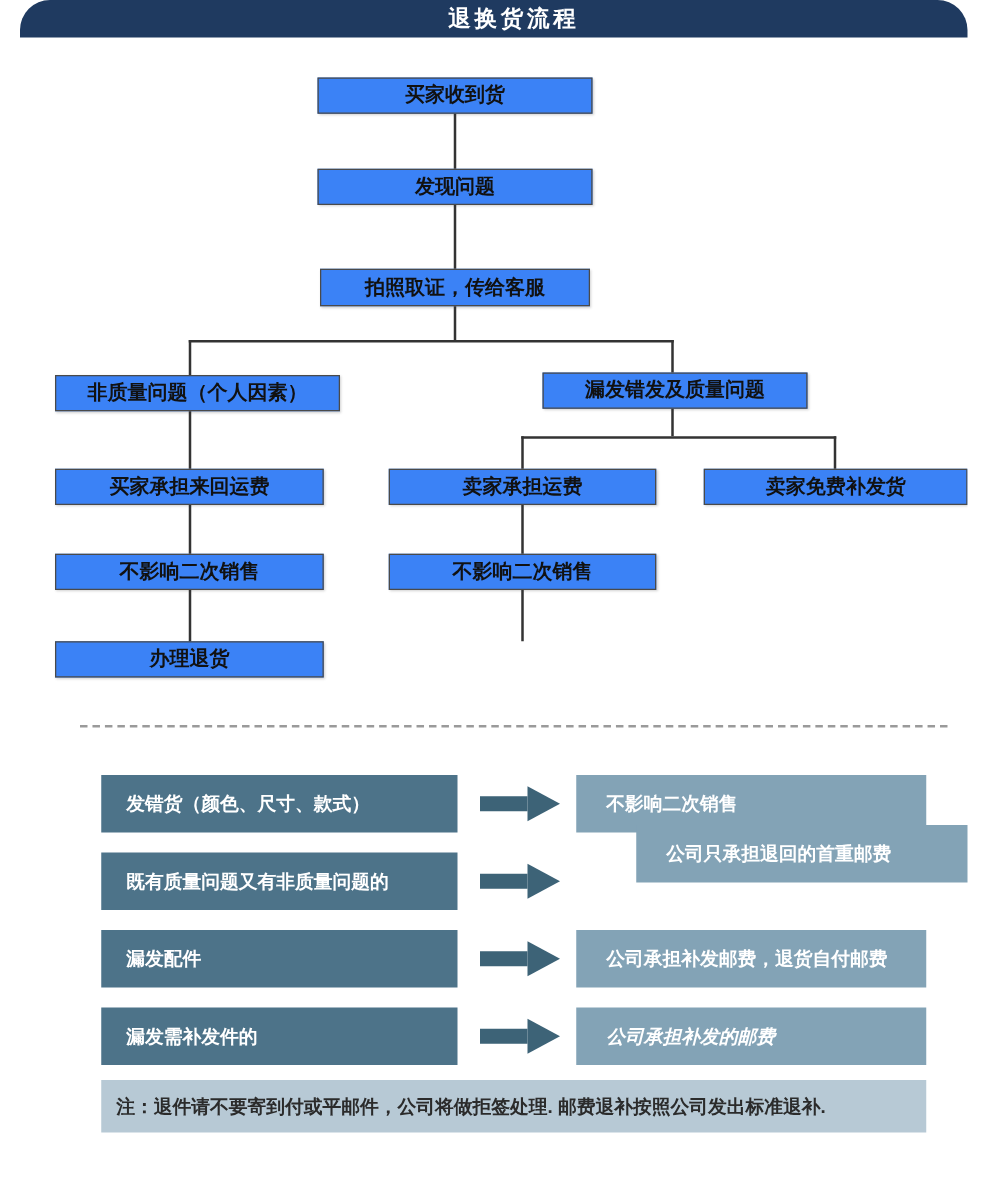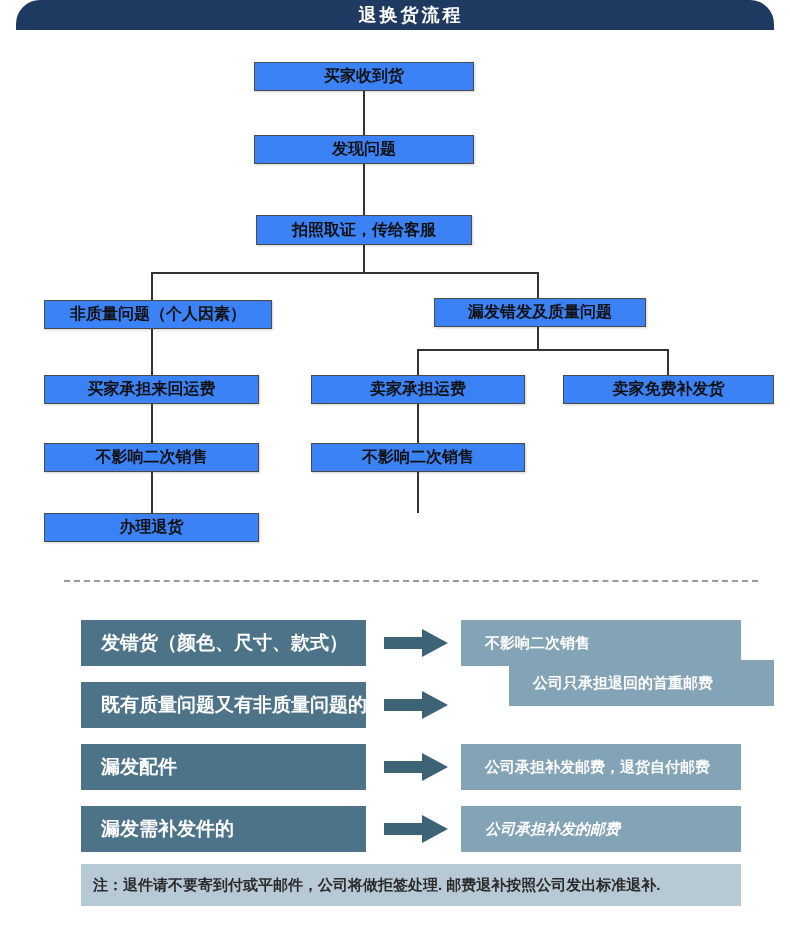--- a/index.html
+++ b/index.html
@@ -27,21 +27,21 @@
 
   .divider {
     position:absolute; left:48px; top:580px; width:694px; height:0;
     border-top:2px dashed #9a9a9a;
   }
 
   .prow-left {
     position:absolute; left:65px; width:285px; height:46px;
     background:var(--row-left-bg,#4d7389); color:#ffffff;
     display:flex; align-items:center; padding-left:20px;
-    font-size:19px; font-weight:bold; white-space:nowrap;
+    font-size:15px; font-weight:bold; white-space:nowrap;
   }
   .prow-right {
     position:absolute; left:445px; width:280px; height:46px;
     background:var(--row-right-bg,#83a3b6); color:#ffffff;
     display:flex; align-items:center; padding-left:24px;
     font-size:15px; font-weight:bold; white-space:nowrap;
   }
 
   .arrow { position:absolute; left:368px; width:66px; height:28px; }
   .arrow .bar {

